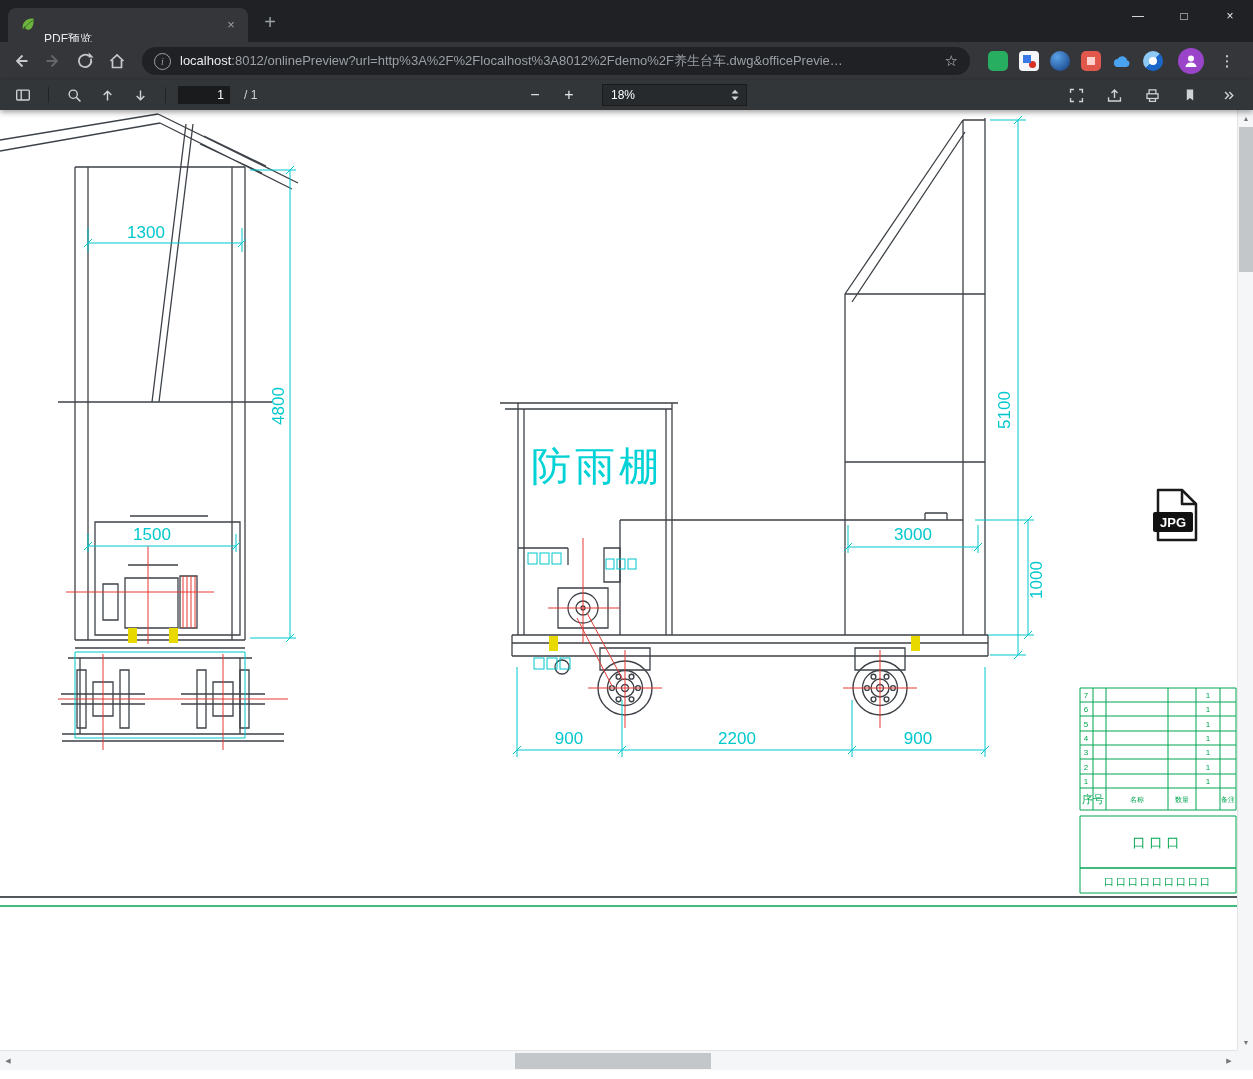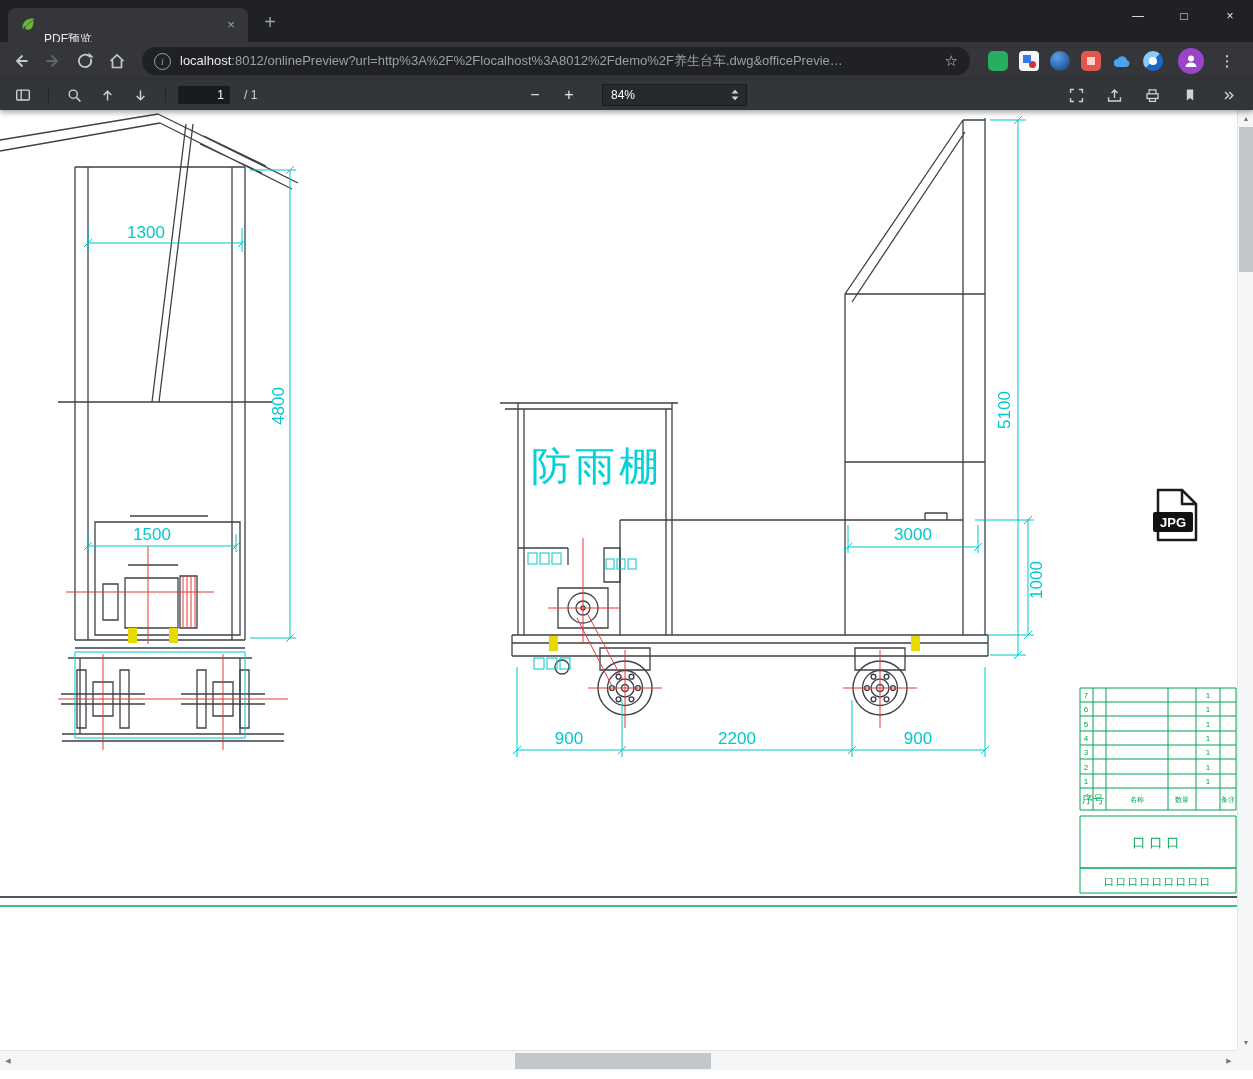--- a/index.html
+++ b/index.html
@@ -176,21 +176,21 @@
     </div>
     <div class="pb-divider"></div>
     <input class="page-input" readonly="" value="1" style="">
     <span class="page-total">/ 1</span>
   </div>
 
   <div class="pb-center">
     <div class="zoom-btn">−</div>
     <div class="zoom-btn">+</div>
     <div class="zoom-select">
-      <span>84%</span>
+      <span>18%</span>
       <svg width="12" height="16" viewBox="0 0 12 16">
           <path d="M2.5 6.5 L6 2.8 L9.5 6.5 Z" fill="#cfd3d7"></path>
           <path d="M2.5 9.5 L6 13.2 L9.5 9.5 Z" fill="#cfd3d7"></path>
         </svg>
     </div>
   </div>
 
   <div class="pb-right">
     <div class="pb-btn">
       <svg width="17" height="17" viewBox="0 0 20 20">

